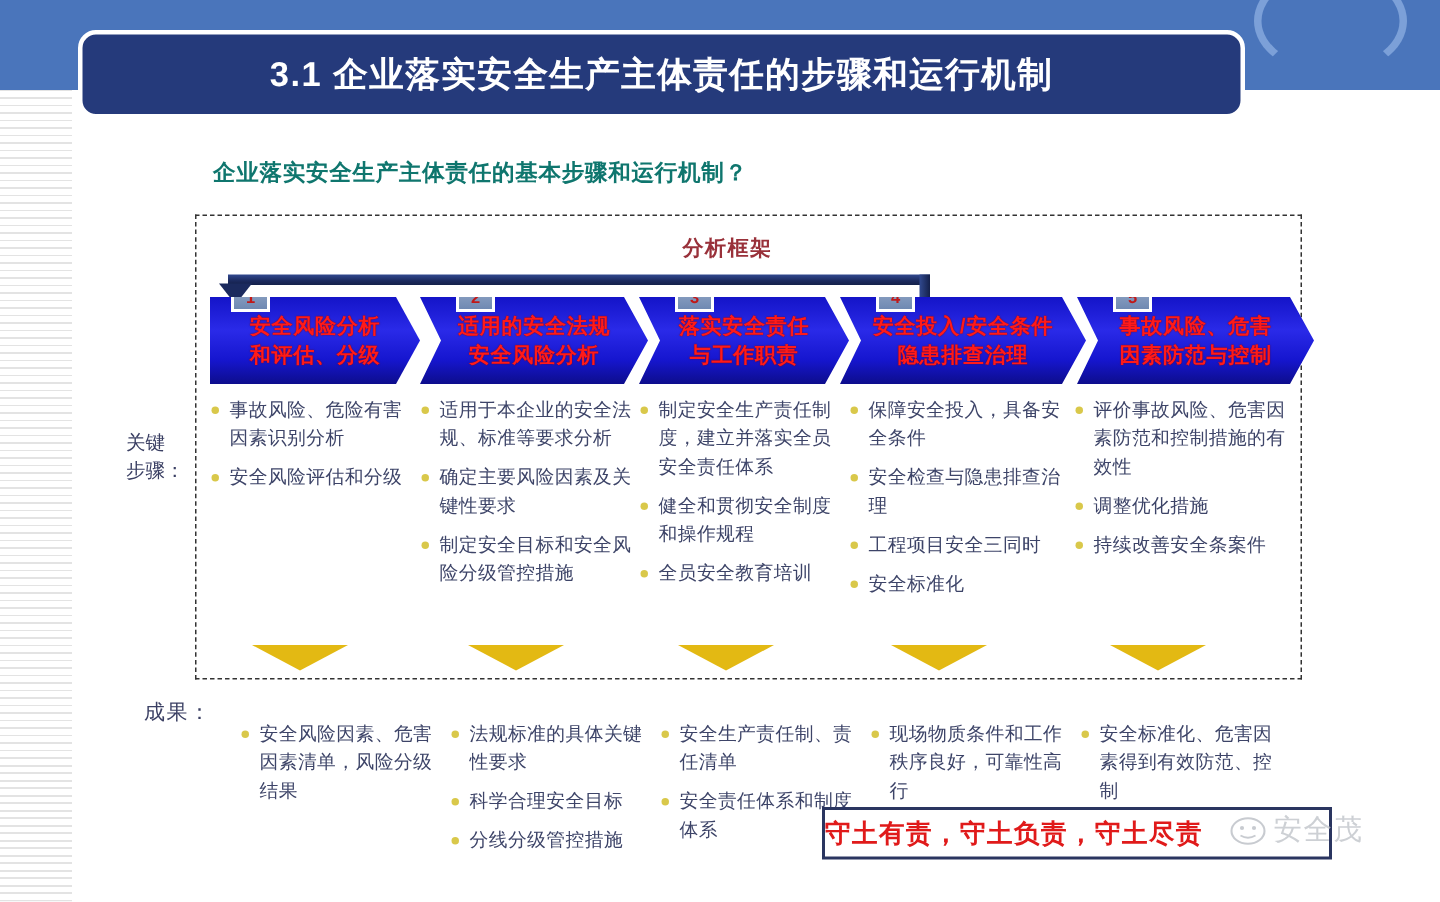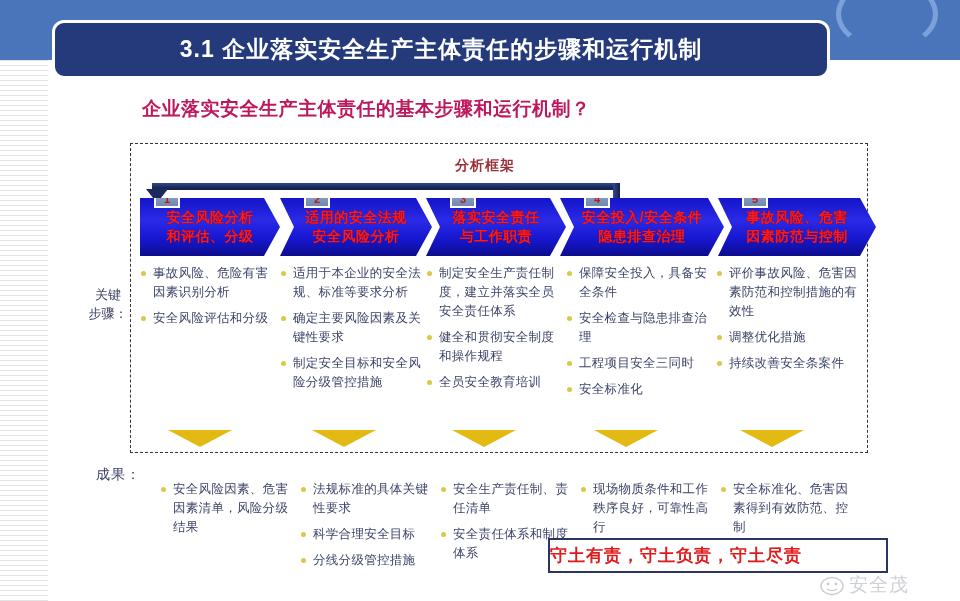--- a/index.html
+++ b/index.html
@@ -72,23 +72,23 @@
     color: #ffffff;
     font-size: 23px;
     font-weight: bold;
     letter-spacing: 1px;
     white-space: nowrap;
   }
 
   
   .subtitle {
     position: absolute;
-    left: 142px; top: 96px;
-    color: #be185d;
-    font-size: 19px;
+    left: 142px; top: 106px;
+    color: #0f766e;
+    font-size: 15px;
     font-weight: bold;
     letter-spacing: .5px;
     white-space: nowrap;
   }
 
   
   .framework {
     position: absolute;
     left: 130px; top: 143px;
     width: 738px; height: 310px;
@@ -172,21 +172,21 @@
   }
 
   
   .keysteps-label {
     position: absolute;
     left: 84px; top: 285px;
     width: 48px;
     color: #3a3f63;
     font-size: 13px;
     line-height: 19px;
-    text-align: center;
+    text-align: left;
     font-family: "Liberation Serif", "DejaVu Serif", serif;
   }
 
   
   .bullets-row {
     position: absolute;
     left: 140px; top: 264px;
     width: 726px; height: 160px;
     display: flex;
   }
@@ -291,21 +291,21 @@
     color: #e01a1a;
     font-size: 17px;
     font-weight: bold;
     letter-spacing: 1px;
     white-space: nowrap;
   }
 
   
   .watermark {
     position: absolute;
-    left: 818px; top: 572px;
+    left: 818px; top: 540px;
     display: flex;
     align-items: center;
     gap: 3px;
     opacity: .78;
   }
   .wm-logo {
     width: 28px; height: 23px;
     position: relative;
   }
   .wm-text {

